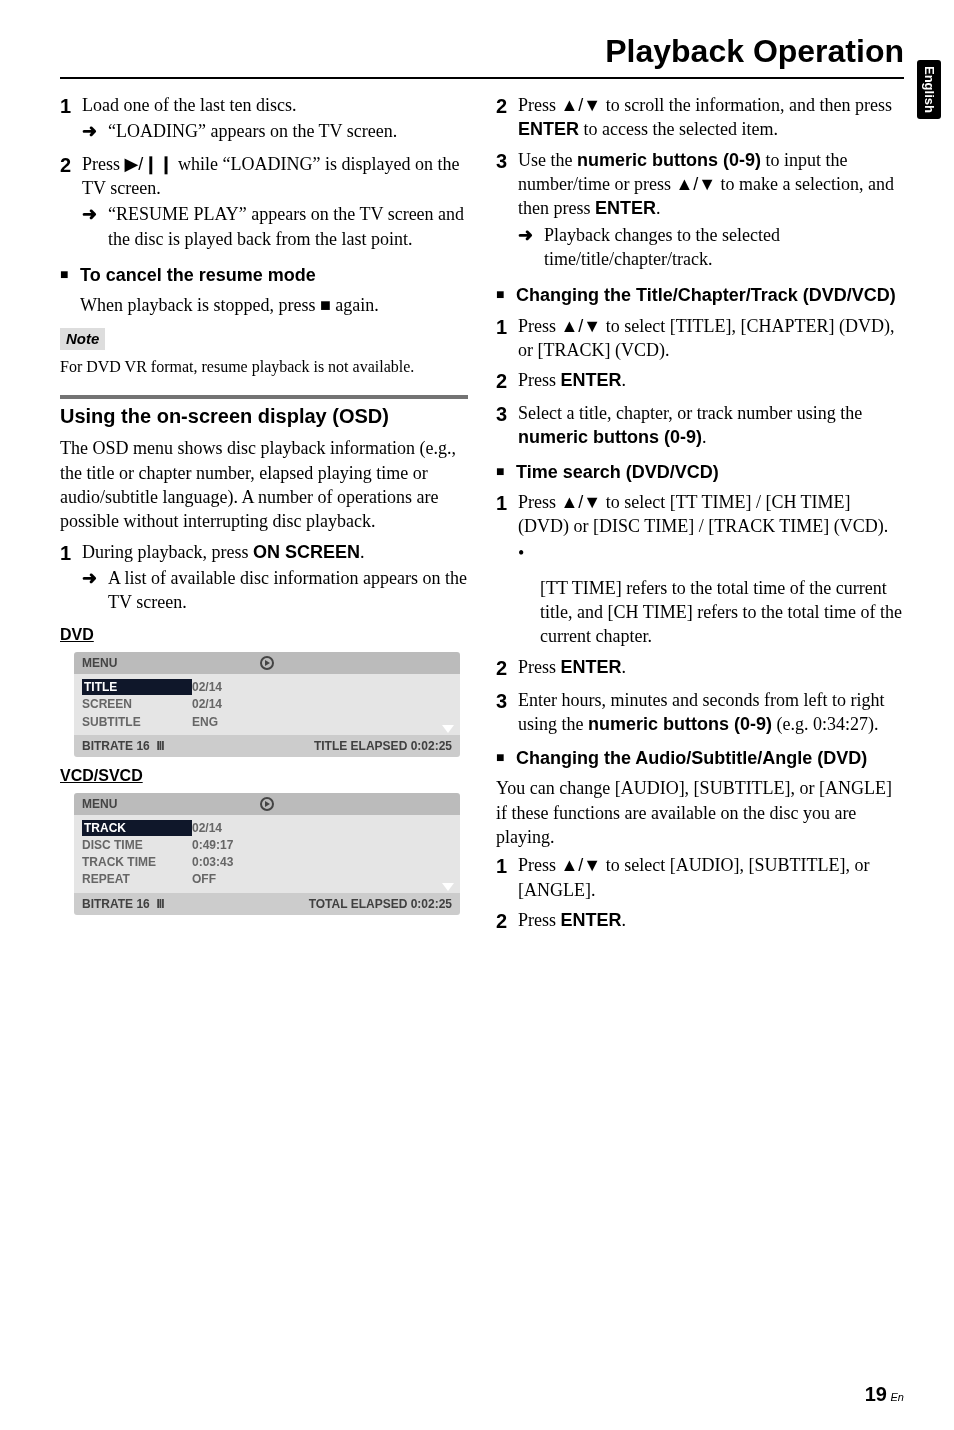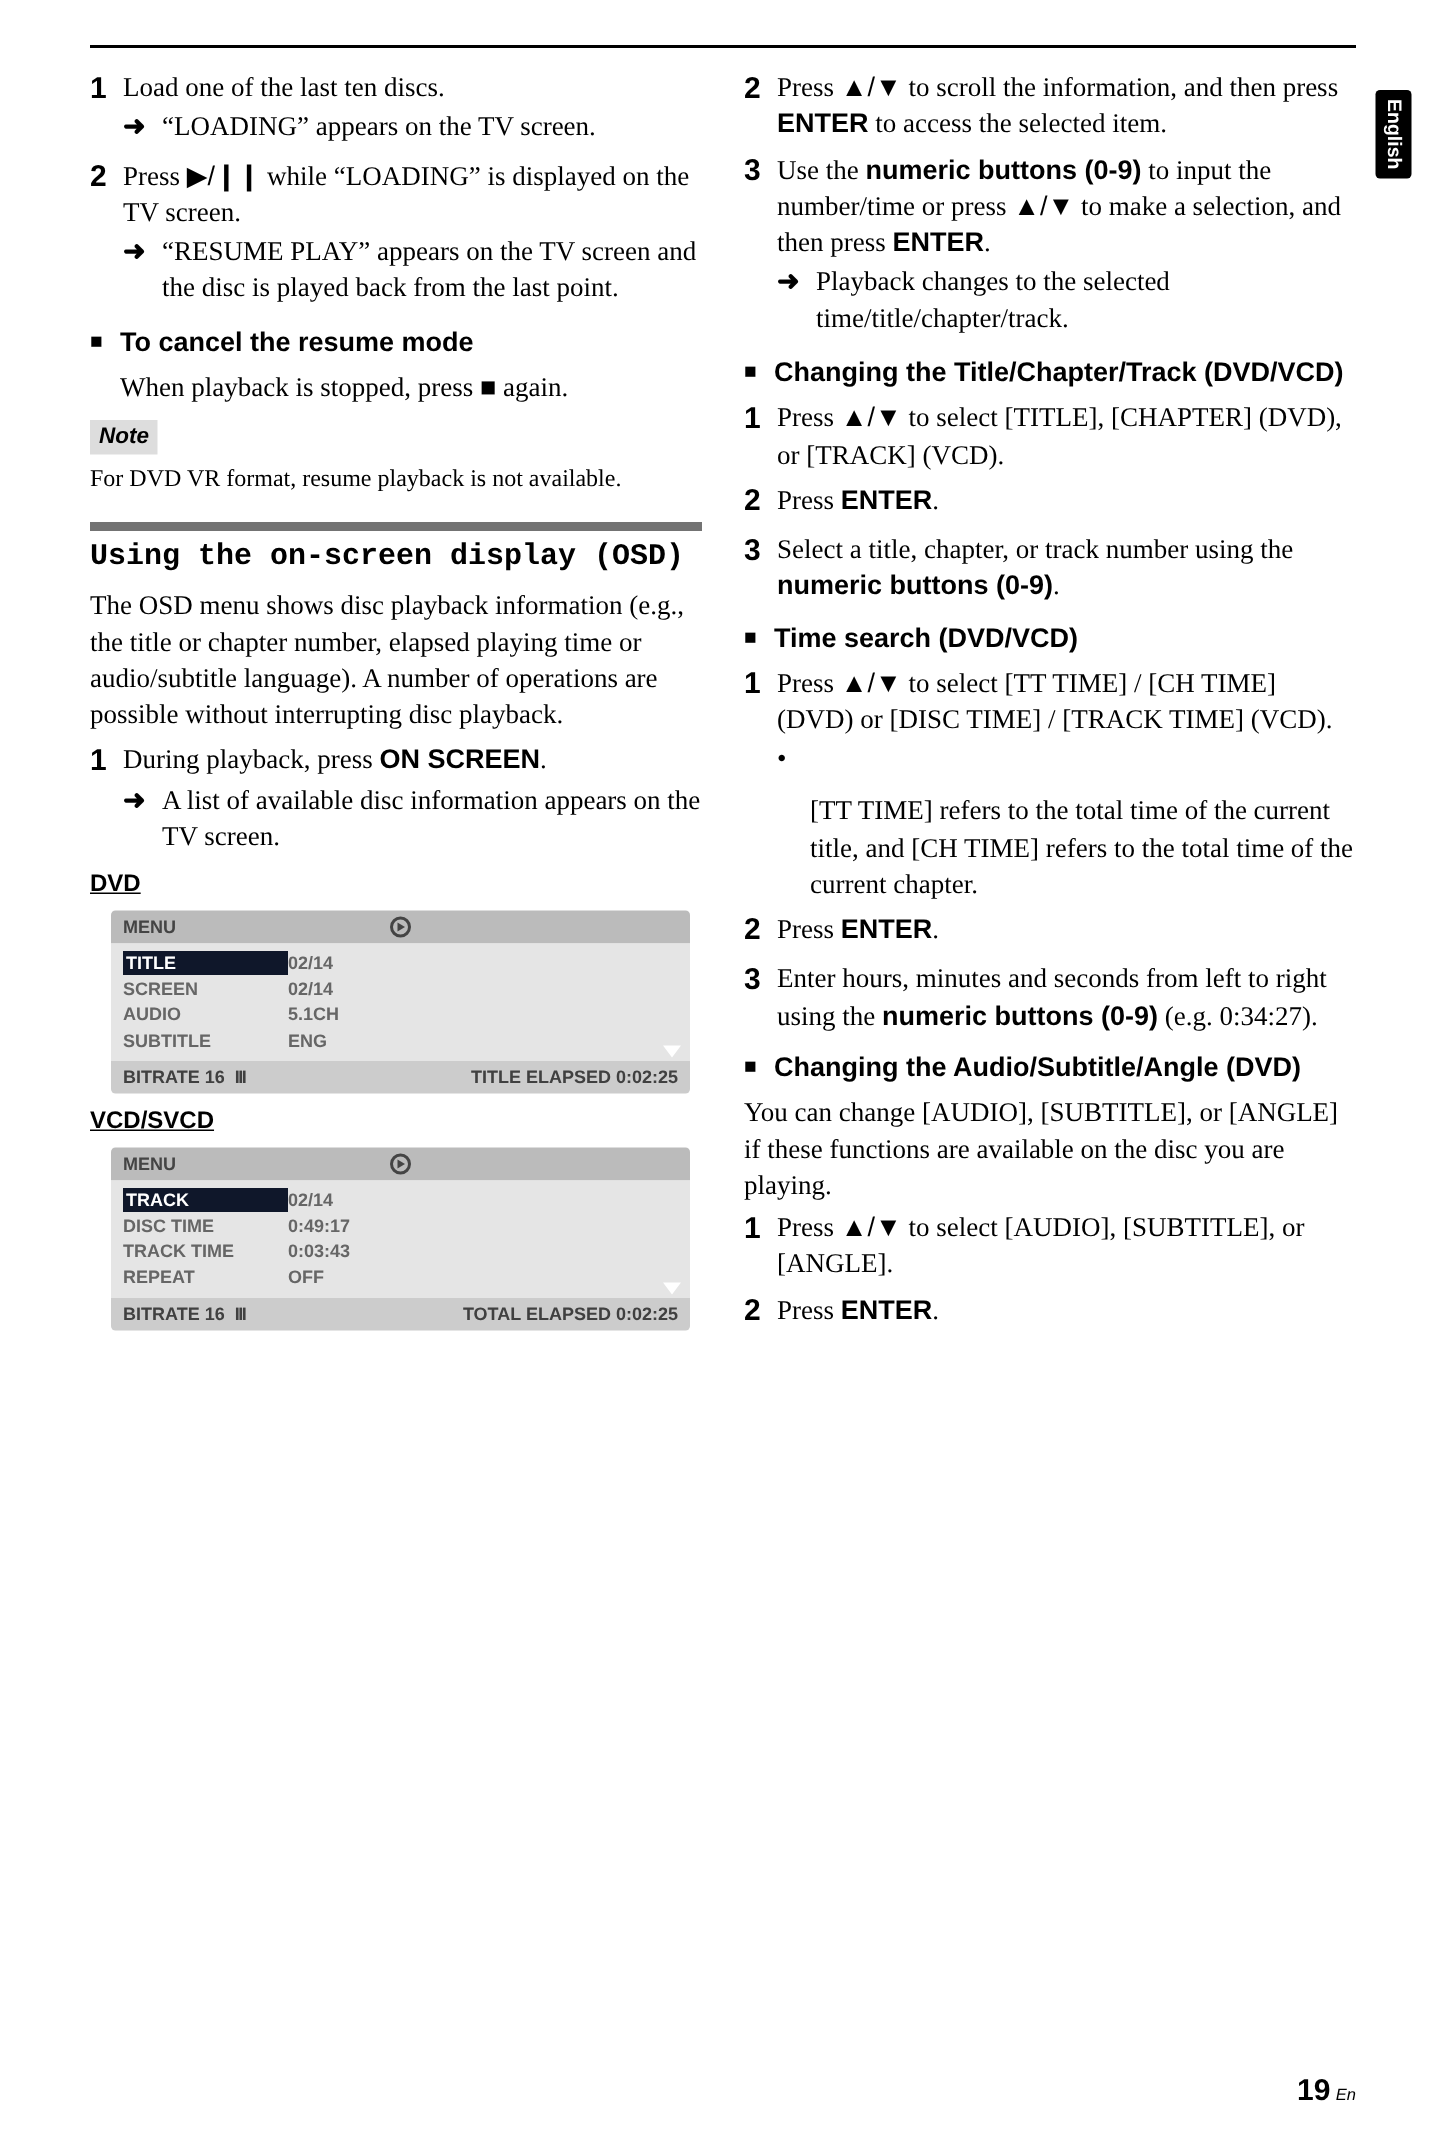--- a/index.html
+++ b/index.html
@@ -74,24 +74,24 @@
     font-family: Arial, sans-serif;
     font-style: italic;
     font-weight: bold;
     font-size: 15px;
     padding: 1px 6px;
     margin-top:10px;
     margin-bottom:6px;
   }
   .note-text { font-size:16px; }
   .sec-title {
-    font-family: Liberation Mono, monospace;
+    font-family: Liberation Sans, sans-serif;
     font-weight: bold;
     font-size: 20px;
-    border-top: 6px solid #737373;
+    border-top: 4px solid #737373;
     padding-top:4px;
     margin-top:18px;
     margin-bottom:6px;
   }
   .sub-label {
     font-family: Arial, Helvetica, sans-serif;
     font-weight: bold;
     font-size:16px;
     text-decoration: underline;
     margin-top:8px;
@@ -162,20 +162,21 @@
   .footer .pn { font-weight:bold; font-size:20px;margin-left:24px; }
   .footer .suf { font-style:italic; font-size:11px; }
   .glyph { font-family: Arial, sans-serif; }
 </style>
 </head>
 <body>
 
 <div class="side-tab">English</div>
 
 <div class="page">
+  <div class="title">Playback Operation</div>
   <hr class="title-rule">
 
   <div class="cols">
 
     <div class="col">
 
       <div class="step">
         <div class="step-num">1</div>
         <div class="step-body">
           <span>Load one of the last ten discs.</span>
@@ -232,24 +233,20 @@
         <div class="menu-mid">
           <div class="menu-row hl">
               <span class="k">TITLE</span>
               <span>02/14</span>
             </div>
           <div class="menu-row">
               <span class="k">SCREEN</span>
               <span>02/14</span>
             </div>
           <div class="menu-row">
-              <span class="k">AUDIO</span>
-              <span>5.1CH</span>
-            </div>
-          <div class="menu-row">
               <span class="k">SUBTITLE</span>
               <span>ENG</span>
             </div>
           <div class="tri"></div>
         </div>
         <div class="menu-bot">
           <span><span>BITRATE 16</span>&nbsp;&nbsp;<span class="bars">III</span></span>
           <span>TITLE ELAPSED 0:02:25</span>
         </div>
       </div>

